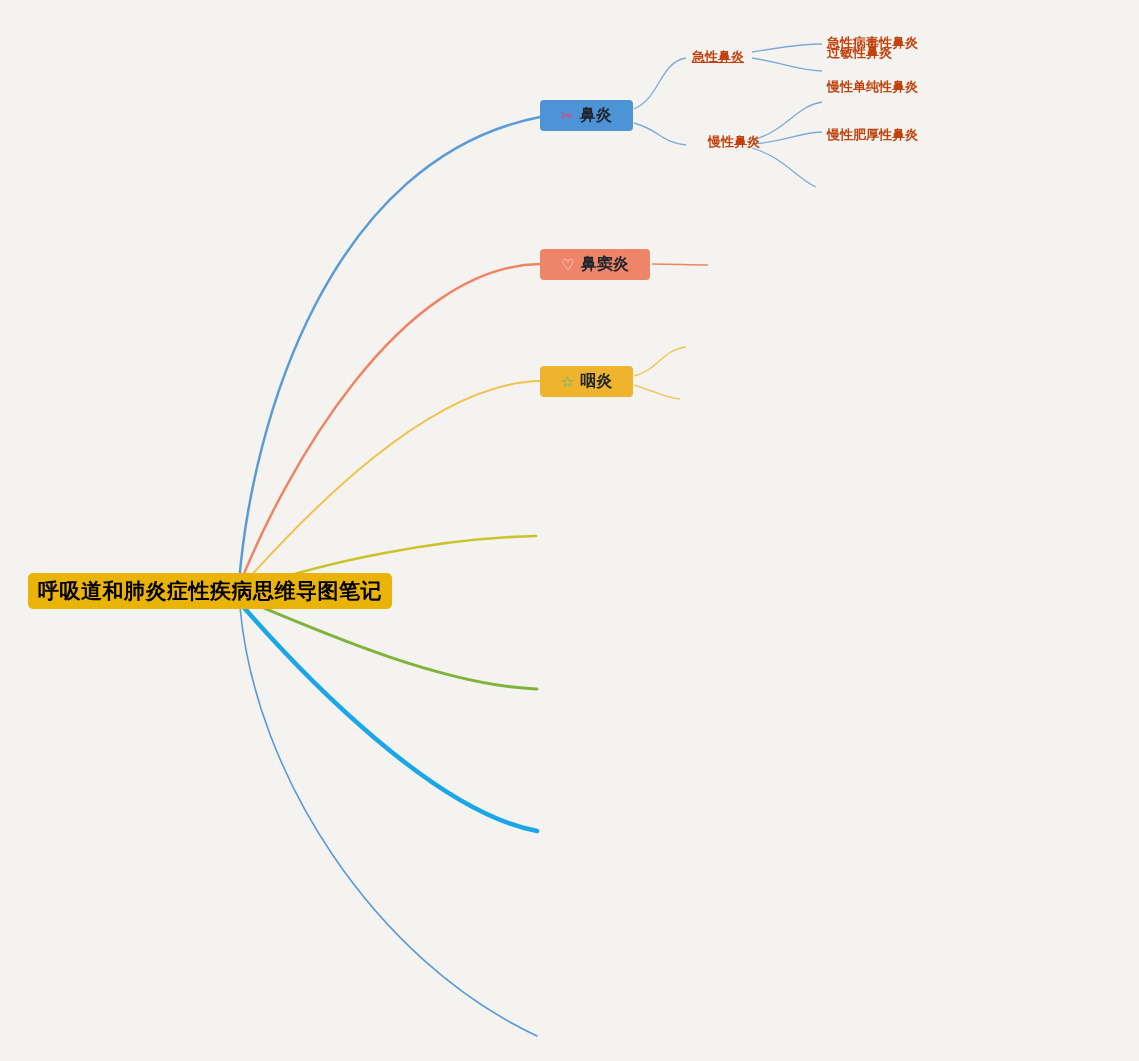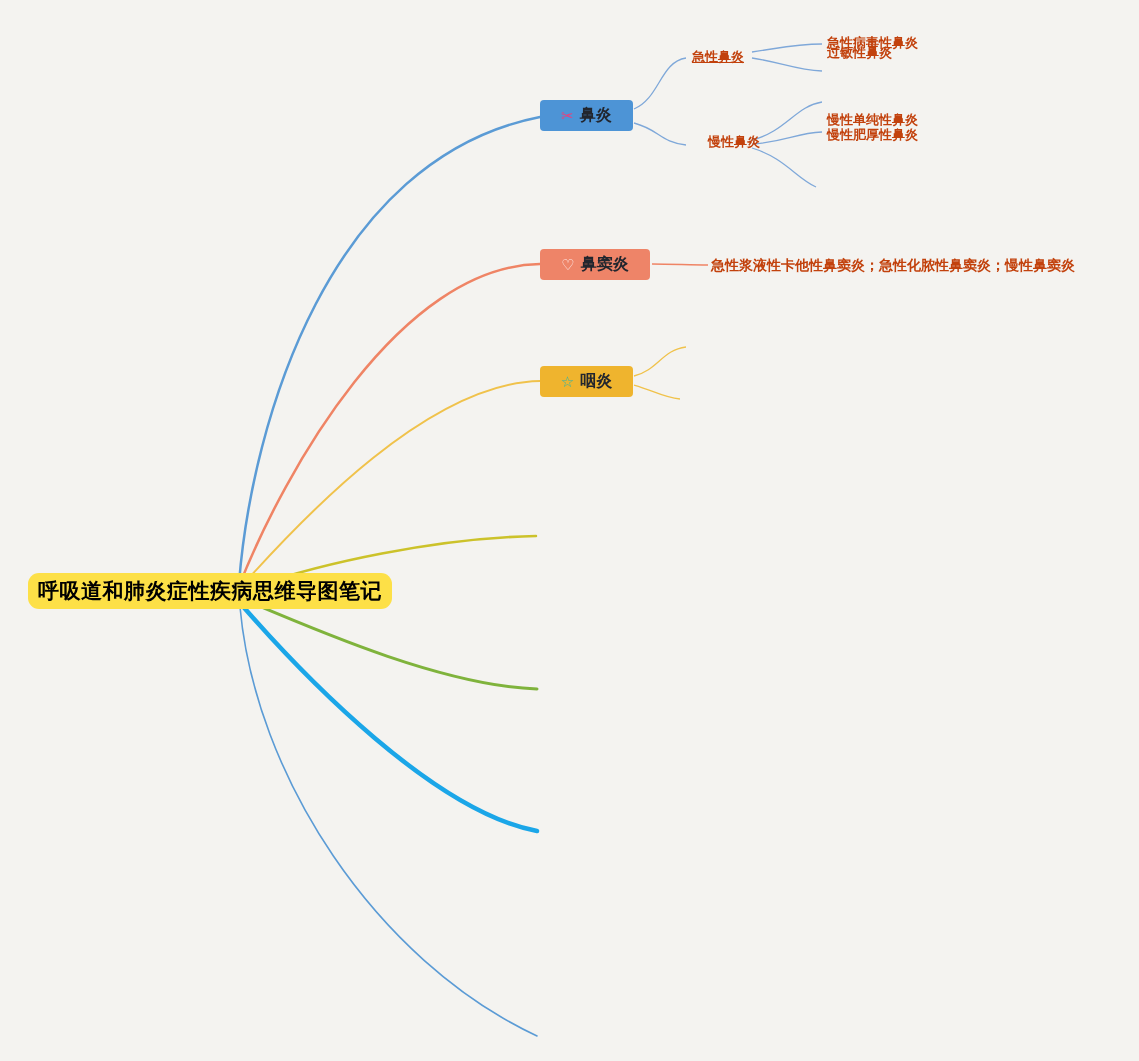--- a/index.html
+++ b/index.html
@@ -9,22 +9,22 @@
     height: 1061px;
     overflow: hidden;
     font-family: "Liberation Sans", "DejaVu Sans", sans-serif;
   }
   .links { position: absolute; left: 0; top: 0; }
   .root-topic {
     position: absolute;
     left: 28px;
     top: 573px;
     padding: 4px 10px;
-    background: #fde047;
-    border-radius: 11px;
+    background: #eab308;
+    border-radius: 5px;
     font-size: 21px;
     font-weight: bold;
     color: #000000;
     letter-spacing: 0.5px;
     white-space: nowrap;
     cursor: default;
   }
   .topic {
     position: absolute;
     height: 31px;
@@ -99,19 +99,18 @@
 
   <div class="topic" id="t-yanyan" style="background-color: rgb(239, 180, 46);">
     <span class="t-icon" style="color: rgb(47, 179, 169);">☆</span>
     <span>咽炎</span>
   </div>
 
   <div class="sub-label" style="left:692px; top:48px;text-decoration:underline;">急性鼻炎</div>
   <div class="sub-label" style="left:692px; top:133px;margin-left:16px;">慢性鼻炎</div>
   <div class="sub-label" style="left:827px; top:34px;">急性病毒性鼻炎</div>
   <div class="sub-label" style="left:827px; top:44px;">过敏性鼻炎</div>
-  <div class="sub-label" style="left:827px; top:111px;">慢性单纯性鼻炎</div>
+  <div class="sub-label" style="left:827px; top:78px;">慢性单纯性鼻炎</div>
   <div class="sub-label" style="left:827px; top:126px;">慢性肥厚性鼻炎</div>
 
-  <div class="sub-label detail-label" style="left:711px; top:256px;">急性浆液性卡他性鼻窦炎；急性化脓性鼻窦炎；慢性鼻窦炎</div>
 
 
 </div>
 
 </body></html>

